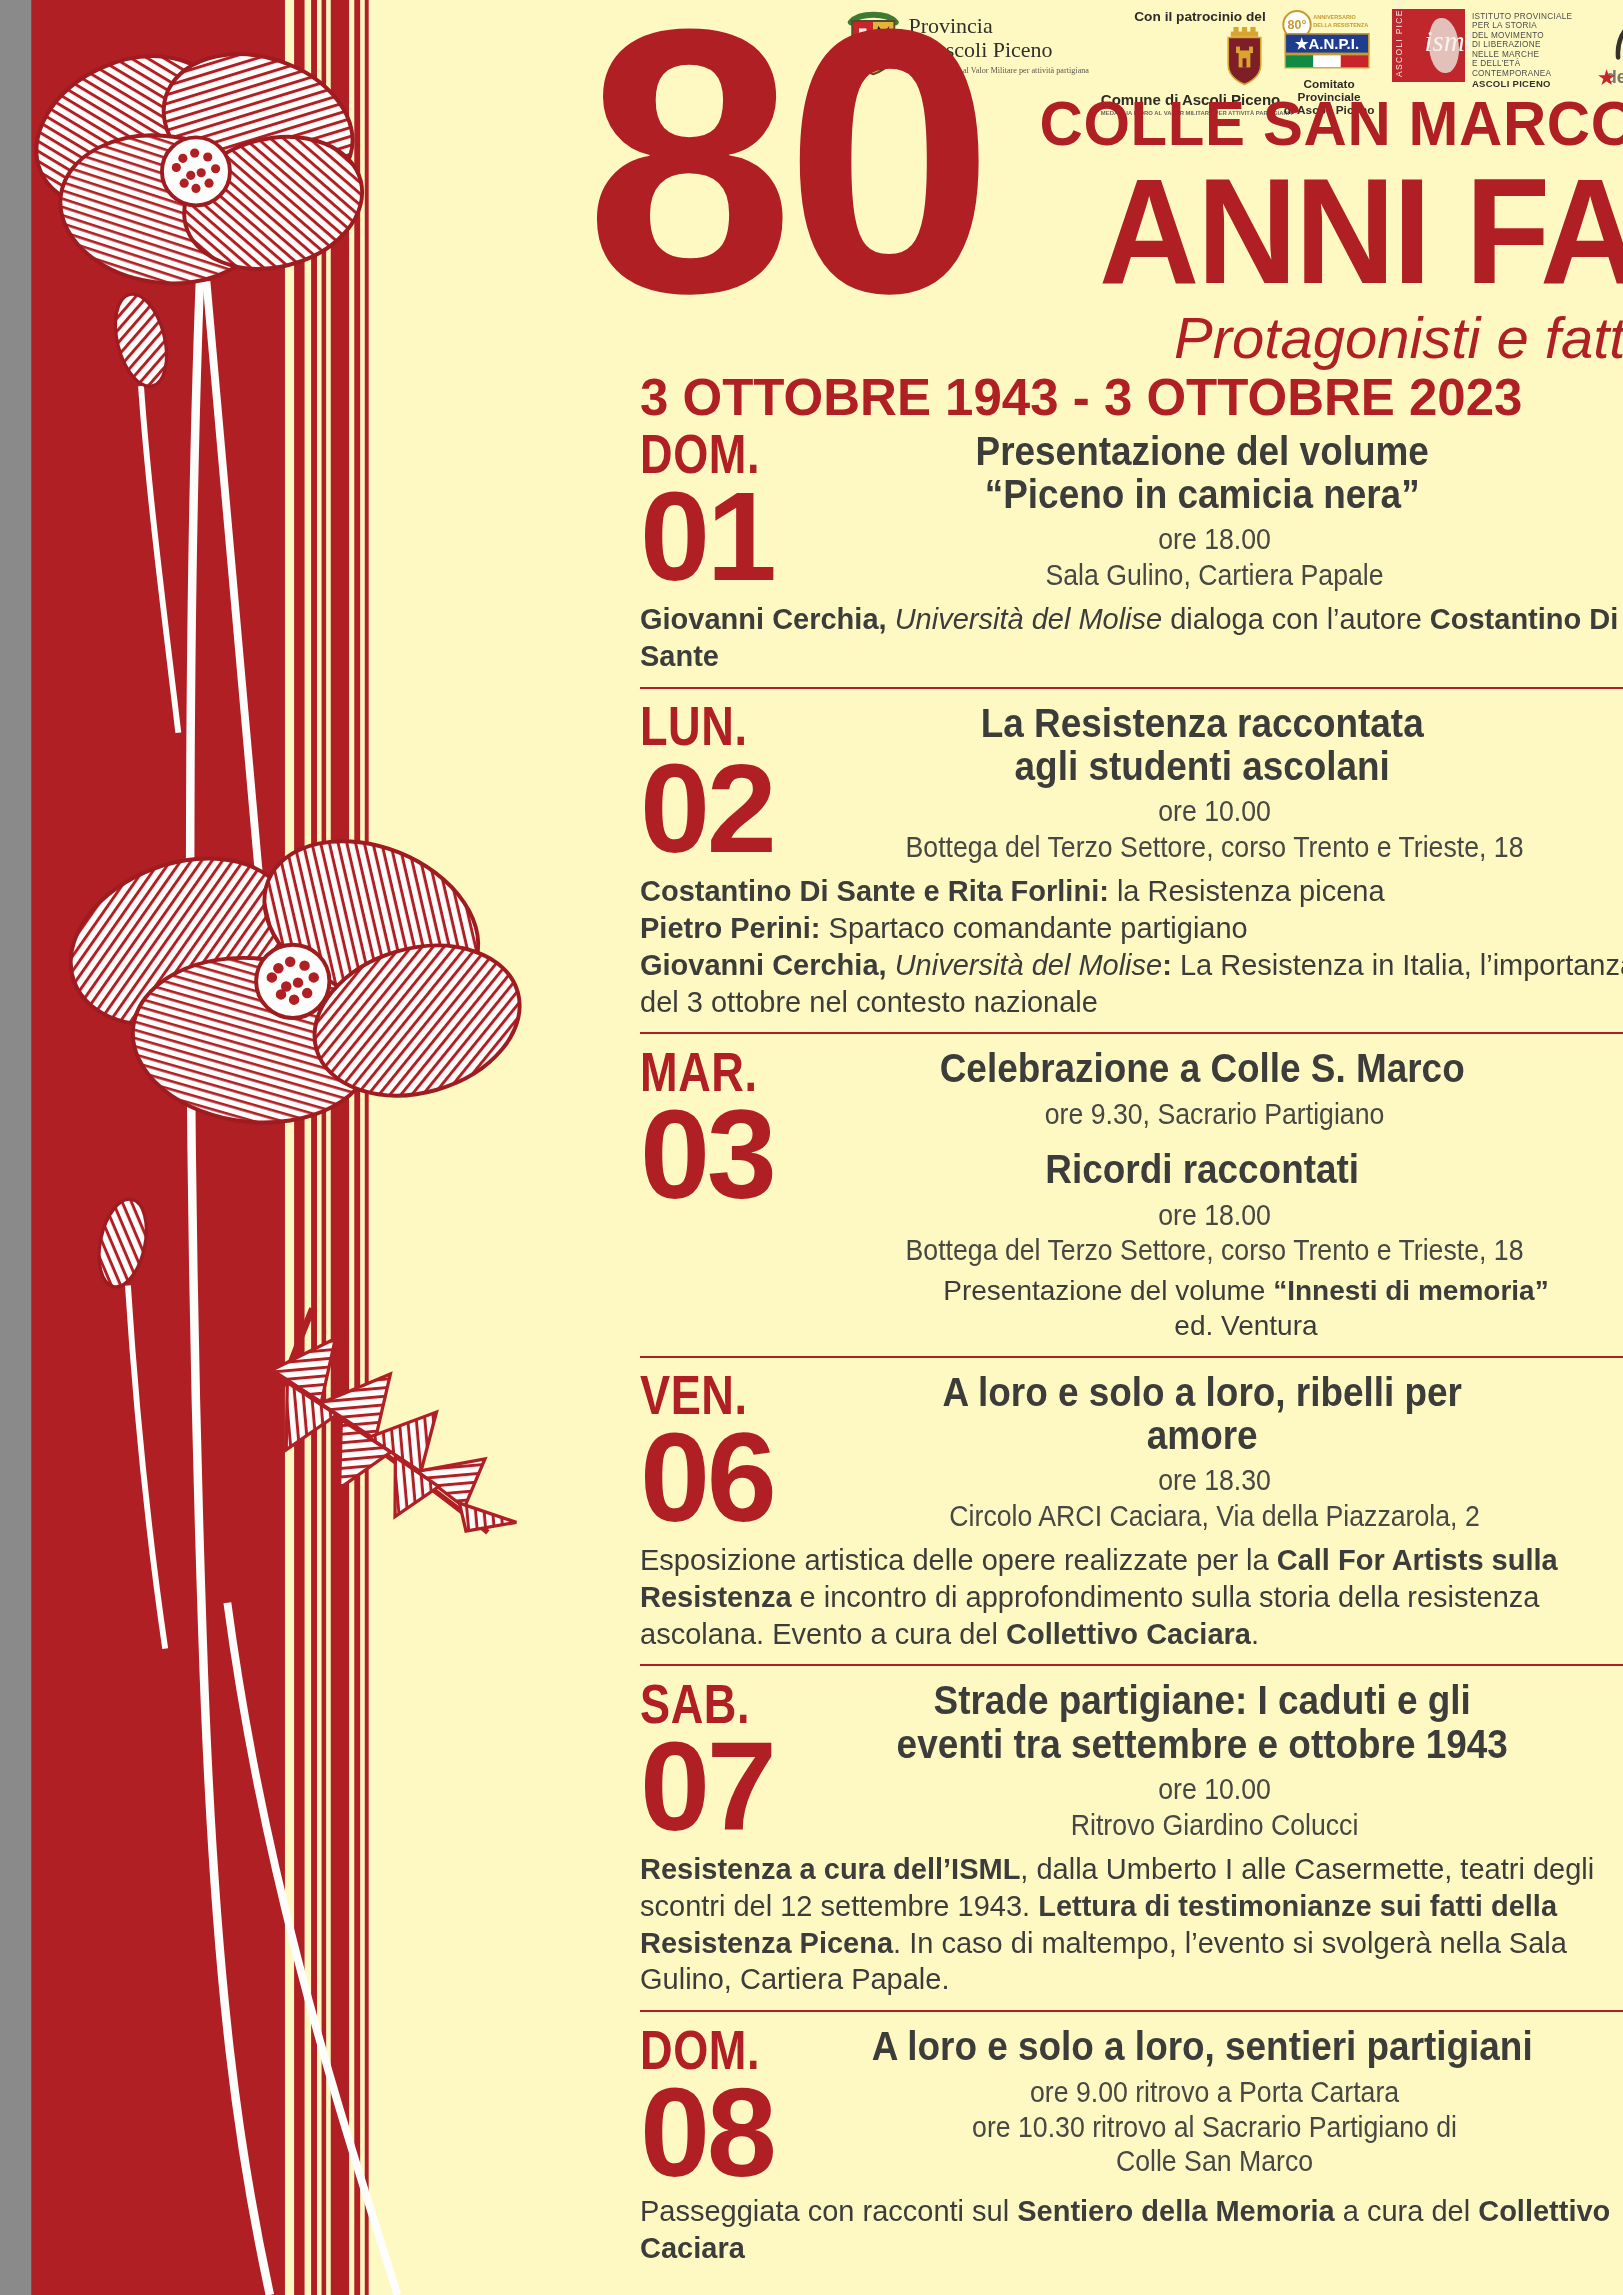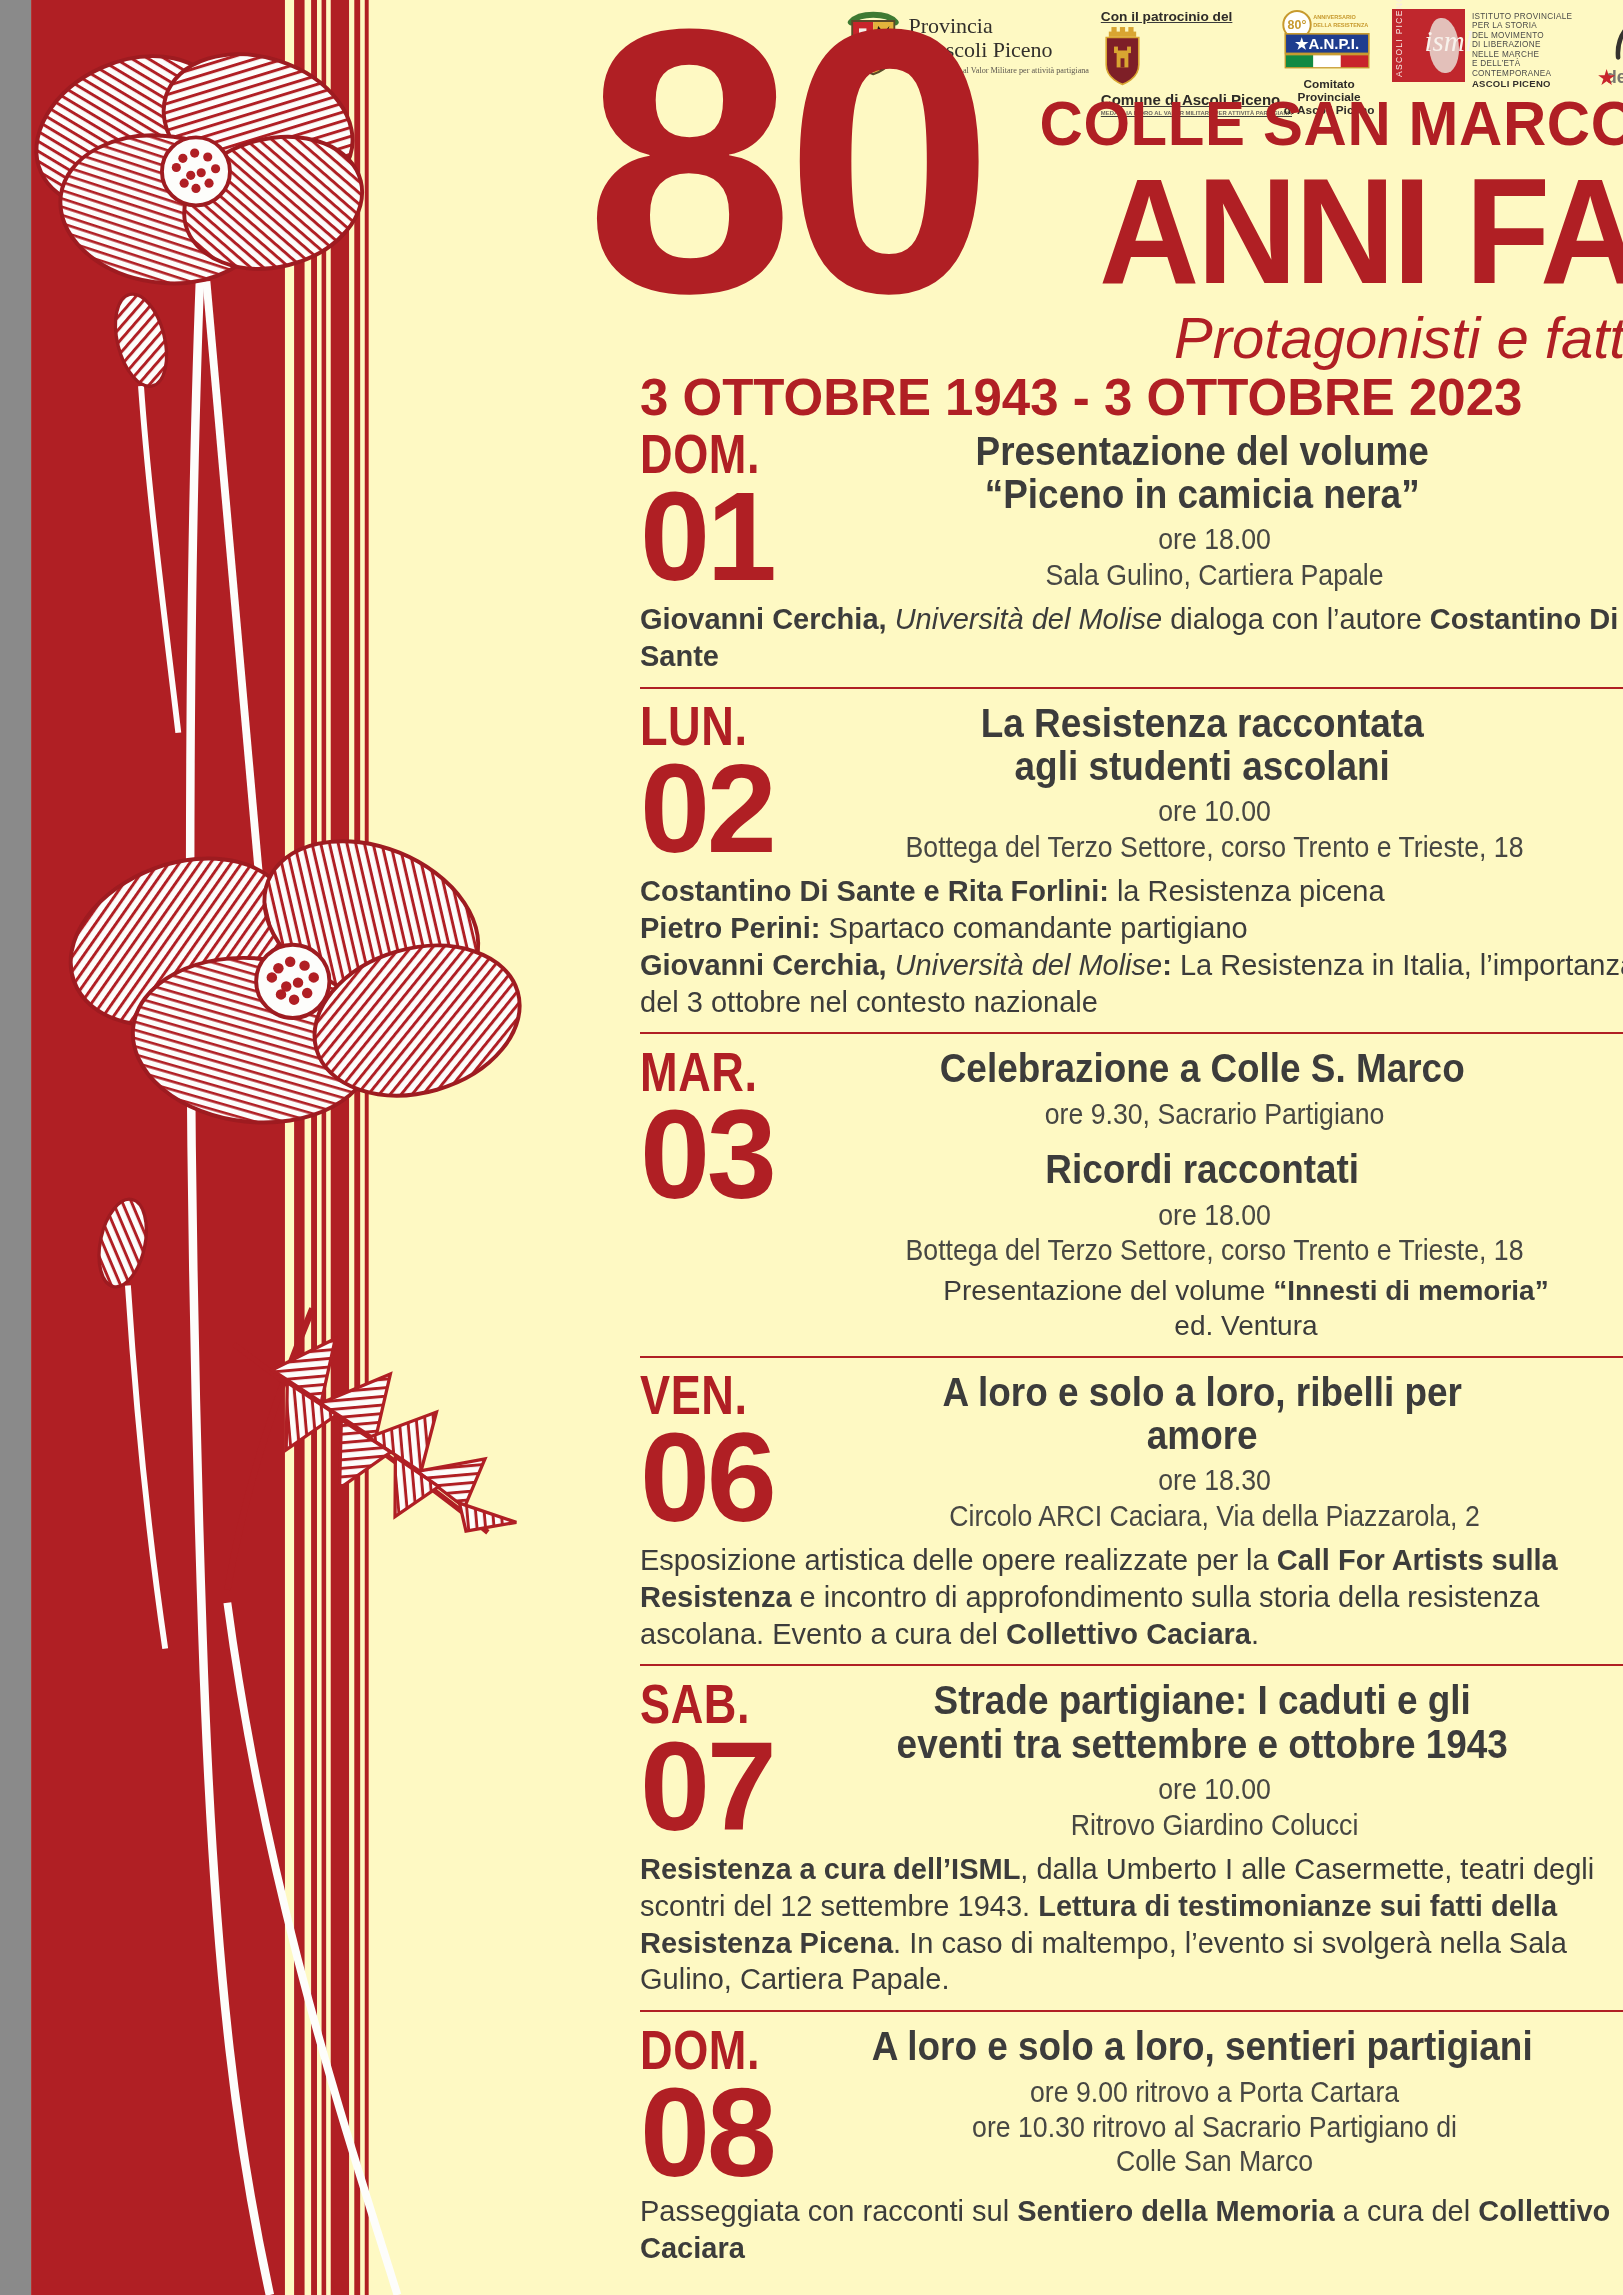--- a/index.html
+++ b/index.html
@@ -8,21 +8,21 @@
     font-family:"Liberation Sans",sans-serif;overflow:hidden;color:#3C3C3B;margin-left:31px;
   }
   .art{position:absolute;left:0;top:0;}
 
   
   .logos{position:absolute;left:815px;top:9.2px;width:802px;display:flex;align-items:flex-start;gap:11.8px;}
   .logo{flex:0 0 auto;}
   .logo-prov{display:flex;gap:7.9px;align-items:center;width:243px;}
   .prov-name{font-family:"Liberation Serif",serif;font-size:22px;line-height:1.1;color:#33302C;white-space:pre-line;}
   .prov-sub{font-family:"Liberation Serif",serif;font-size:8.2px;color:#5C574F;margin-top:3.9px;white-space:nowrap;}
-  .logo-com{width:165px;text-align:left;text-decoration:underline;}
+  .logo-com{width:165px;text-align:right;}
   .com-pat{font-size:13.7px;font-weight:700;color:#2E2B28;margin-bottom:2.6px;white-space:nowrap;}
   .com-name{font-size:15px;font-weight:700;color:#2E2B28;margin-top:2.6px;white-space:nowrap;}
   .com-sub{font-size:5.9px;font-weight:700;color:#6B675F;margin-top:1.3px;white-space:nowrap;}
   .logo-anpi{width:103px;text-align:center;}
   .anpi-sub{font-size:11.8px;font-weight:700;color:#2E2B28;line-height:1.12;margin-top:2.6px;}
   .logo-isml{display:flex;gap:6.5px;width:190px;}
   .isml-sq{position:relative;width:73px;height:73px;background:#C0272D;flex:0 0 73px;}
   .isml-vert{position:absolute;left:1.3px;top:68px;transform:rotate(-90deg);transform-origin:0 0;
     font-size:8.5px;letter-spacing:1.3px;color:#F6E9E4;white-space:nowrap;}
   .isml-script{position:absolute;left:32px;top:15.7px;font-family:"Liberation Serif",serif;

